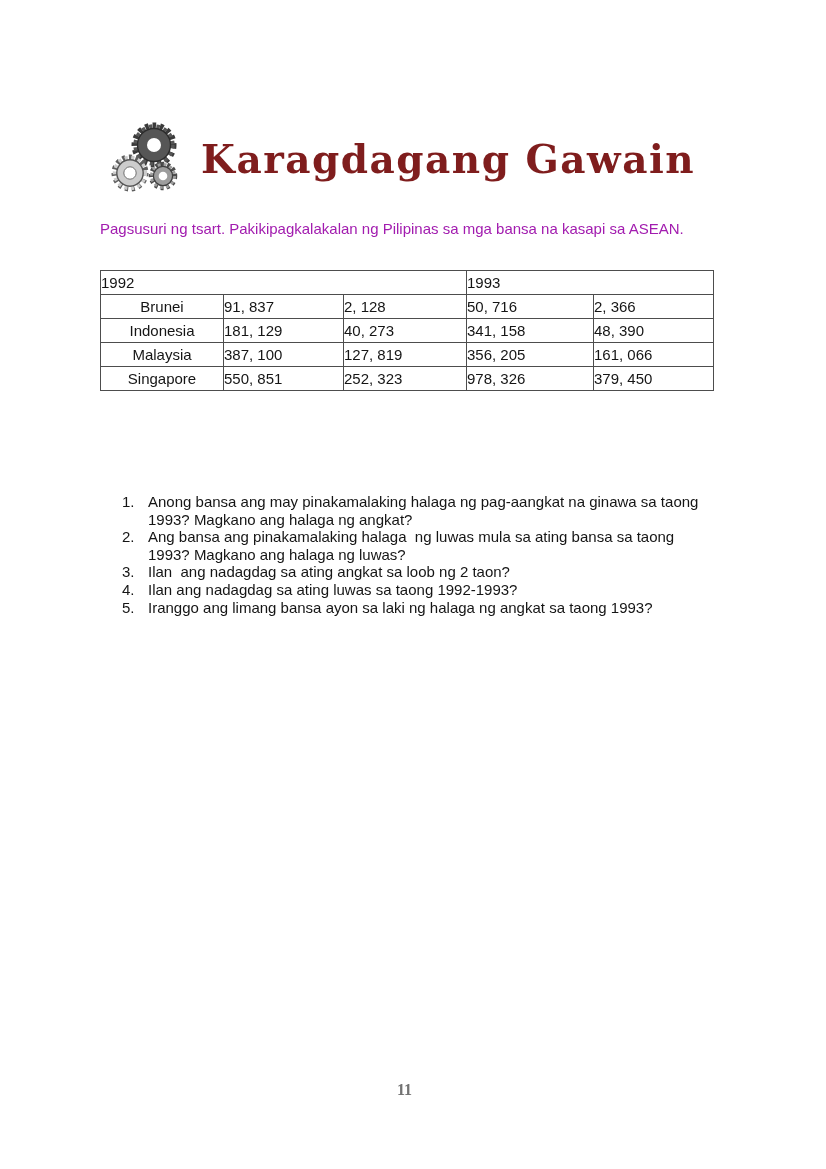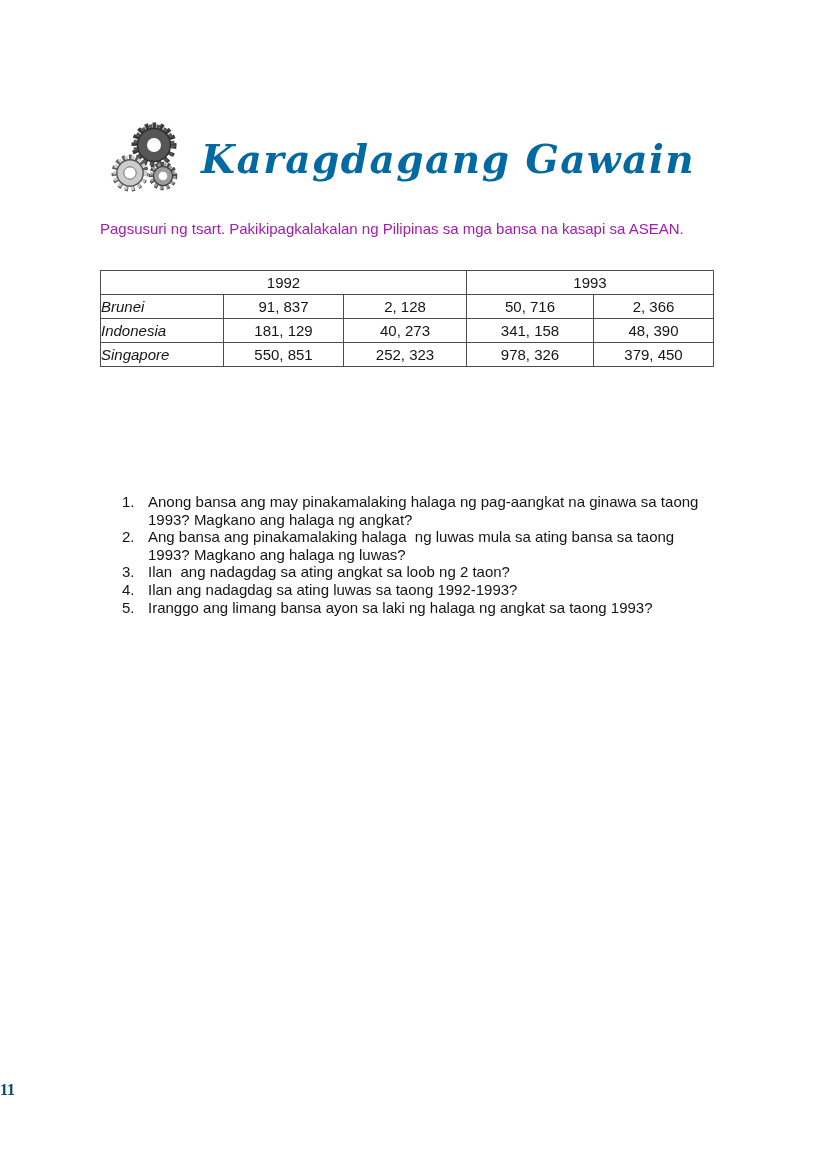--- a/index.html
+++ b/index.html
@@ -12,57 +12,57 @@
     overflow:hidden;
   }
   
   .header-row{
     position:absolute;left:106px;top:118px;
     display:flex;align-items:center;gap:5px;
   }
   .gears-svg{width:90px;height:82px;flex:none;}
   .page-title{
     font-family:"DejaVu Serif", serif;
-    font-style:italic;font-weight:bold;
+    font-weight:bold;
     font-size:39px;letter-spacing:1.5px;
-    color:#0369a1;margin:0;white-space:nowrap;
+    color:#7f1d1d;margin:0;white-space:nowrap;
   }
   
   .intro{
     position:absolute;left:100px;top:220px;width:640px;
     font-size:15px;line-height:18px;color:#a21caf;
   }
   
   .trade-table{
     position:absolute;left:100px;top:270px;
     border-collapse:collapse;table-layout:fixed;
     font-size:15px;color:#151515;
   }
   .trade-table td{
     border:1px solid #4d4d4d;
     height:23px;line-height:23px;
-    padding:0;text-align:center;
+    padding:0;text-align:left;
     overflow:hidden;white-space:nowrap;
   }
-  .trade-table td.label-cell{text-align:left;font-style:italic;}
+  .trade-table td.label-cell{text-align:center;}
   
   .questions{
     position:absolute;left:122px;top:493px;width:600px;
     font-size:15px;line-height:17.6px;color:#151515;
   }
   .q{display:flex;}
   .qnum{width:26px;flex:none;}
   .qtext{flex:1;}
   .qline{display:block;white-space:pre-wrap;}
   
   .page-number{
     position:absolute;left:0;right:17px;top:1081px;
-    text-align:left;
+    text-align:center;
     font-family:"Liberation Serif", serif;
-    font-size:16px;font-weight:600;color:#0c4a6e;
+    font-size:16px;font-weight:600;color:#737373;
   }
   .watermark{
     position:absolute;left:0;right:0;top:1122px;
     text-align:center;
     font-size:19px;letter-spacing:0.8px;
     color:#c6c6c6;
   }
 </style>
 </head>
 <body>
@@ -113,20 +113,27 @@
         <td>2, 366</td>
       </tr>
       <tr>
         <td class="label-cell">Indonesia</td>
         <td>181, 129</td>
         <td>40, 273</td>
         <td>341, 158</td>
         <td>48, 390</td>
       </tr>
       <tr>
+        <td class="label-cell">Malaysia</td>
+        <td>387, 100</td>
+        <td>127, 819</td>
+        <td>356, 205</td>
+        <td>161, 066</td>
+      </tr>
+      <tr>
         <td class="label-cell">Singapore</td>
         <td>550, 851</td>
         <td>252, 323</td>
         <td>978, 326</td>
         <td>379, 450</td>
       </tr>
     </tbody>
   </table>
 
   <div class="questions">

